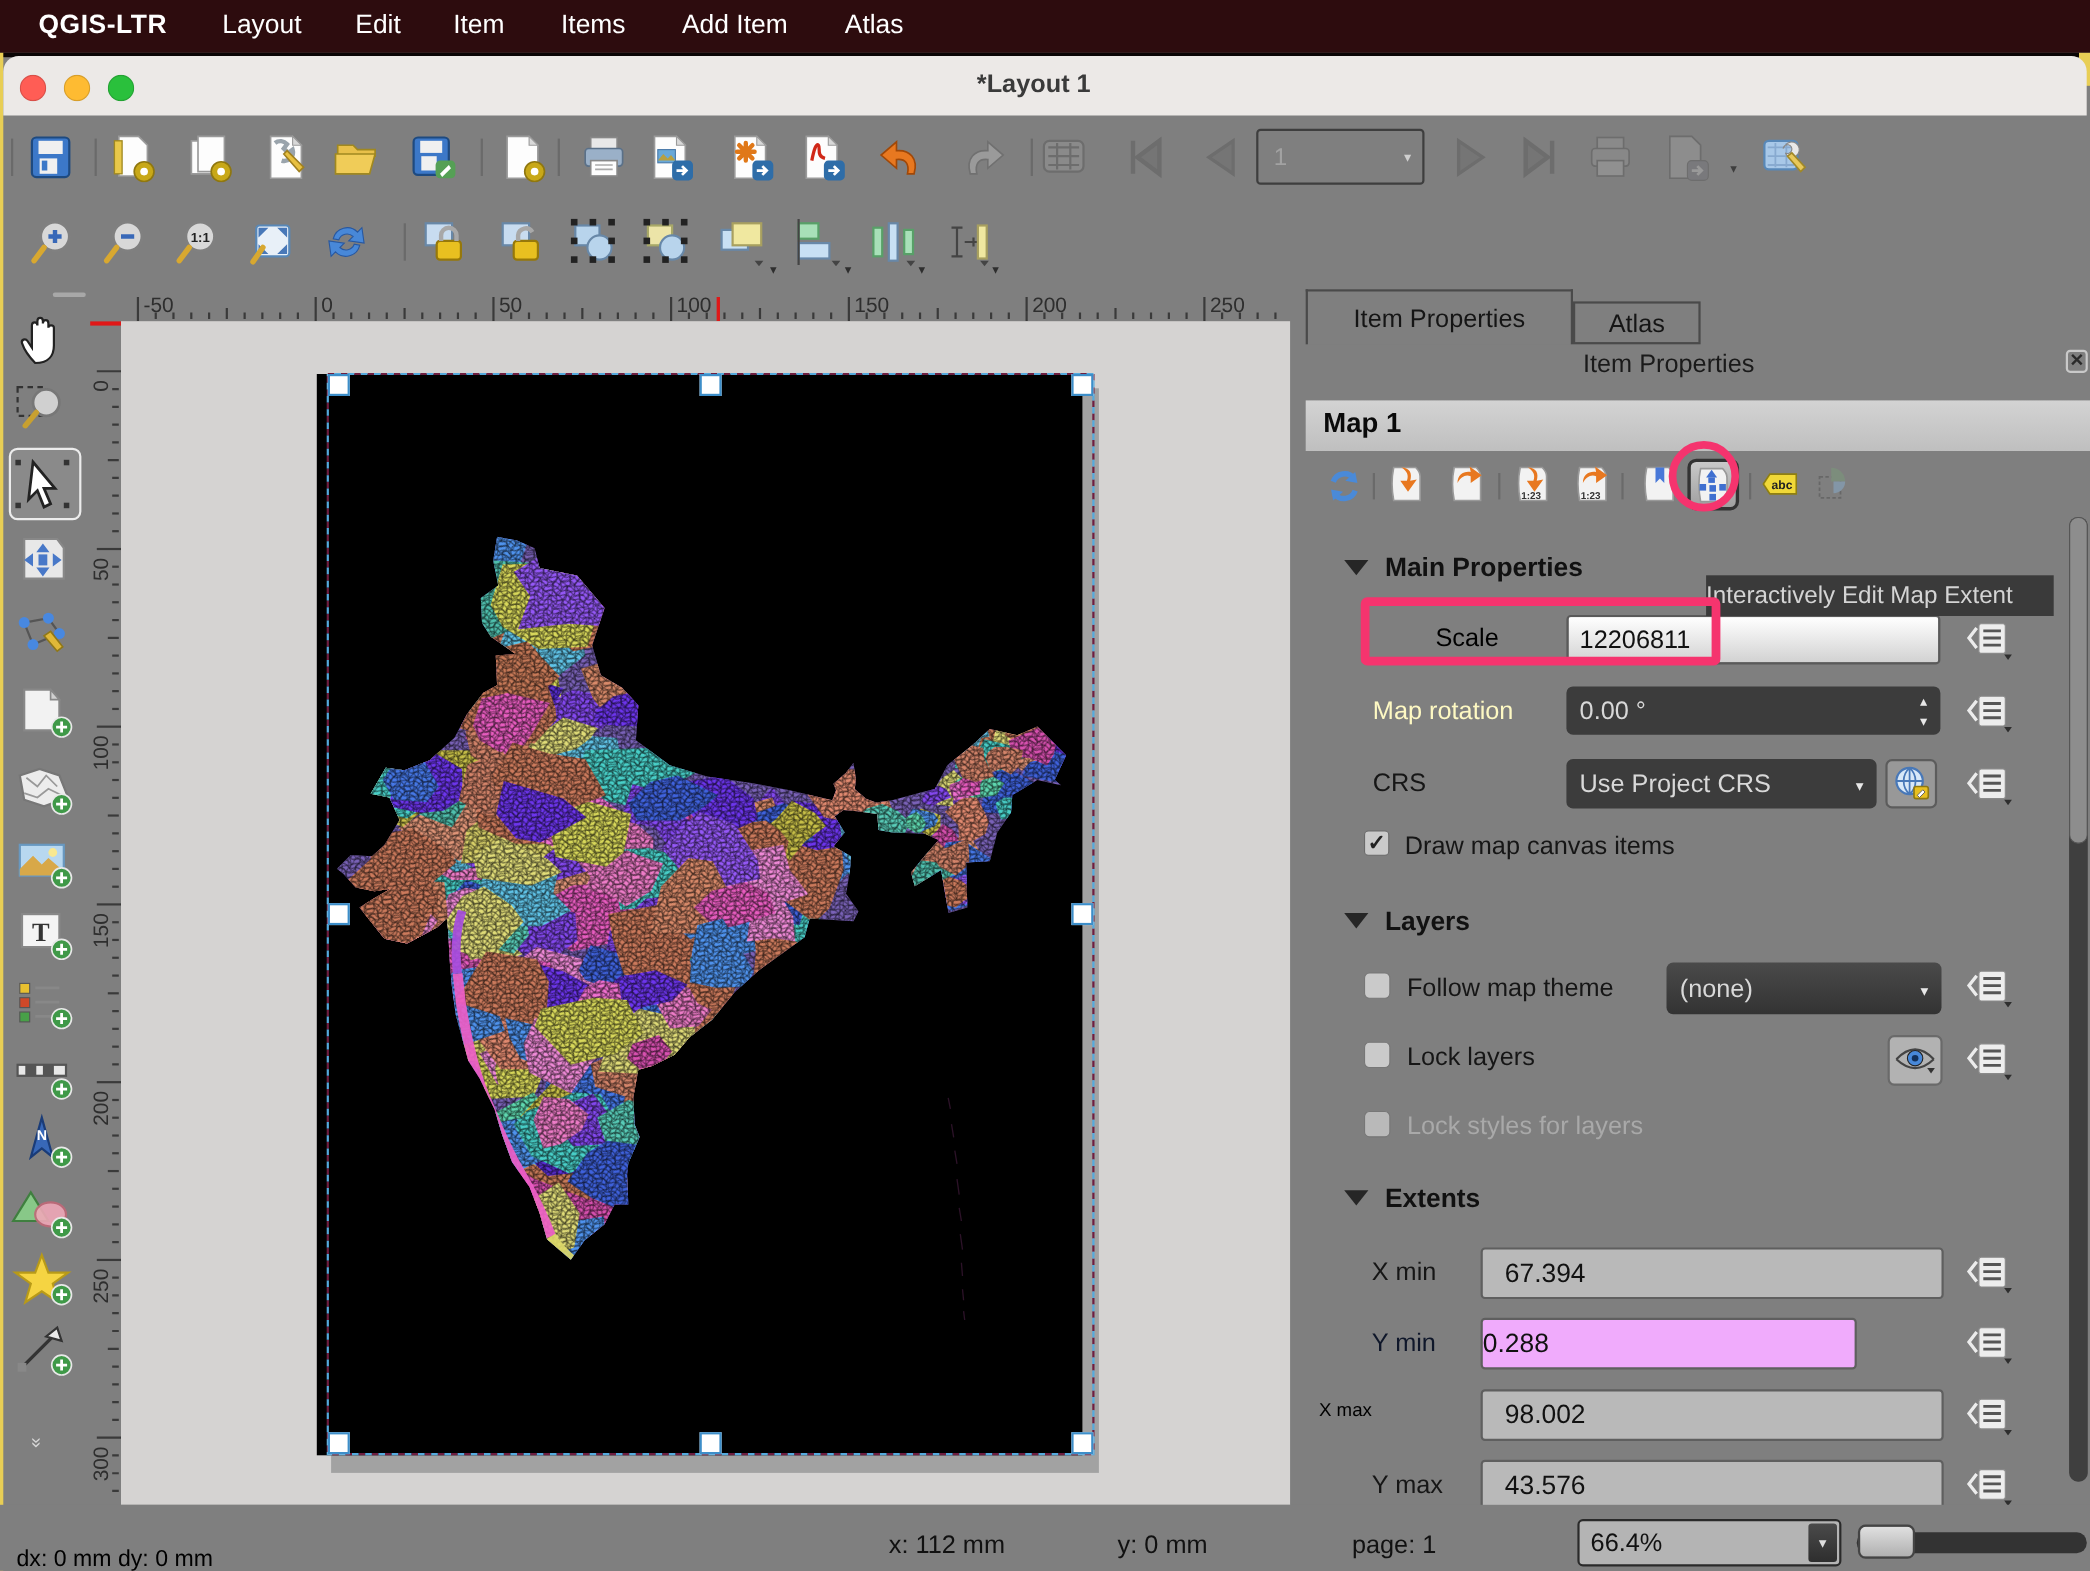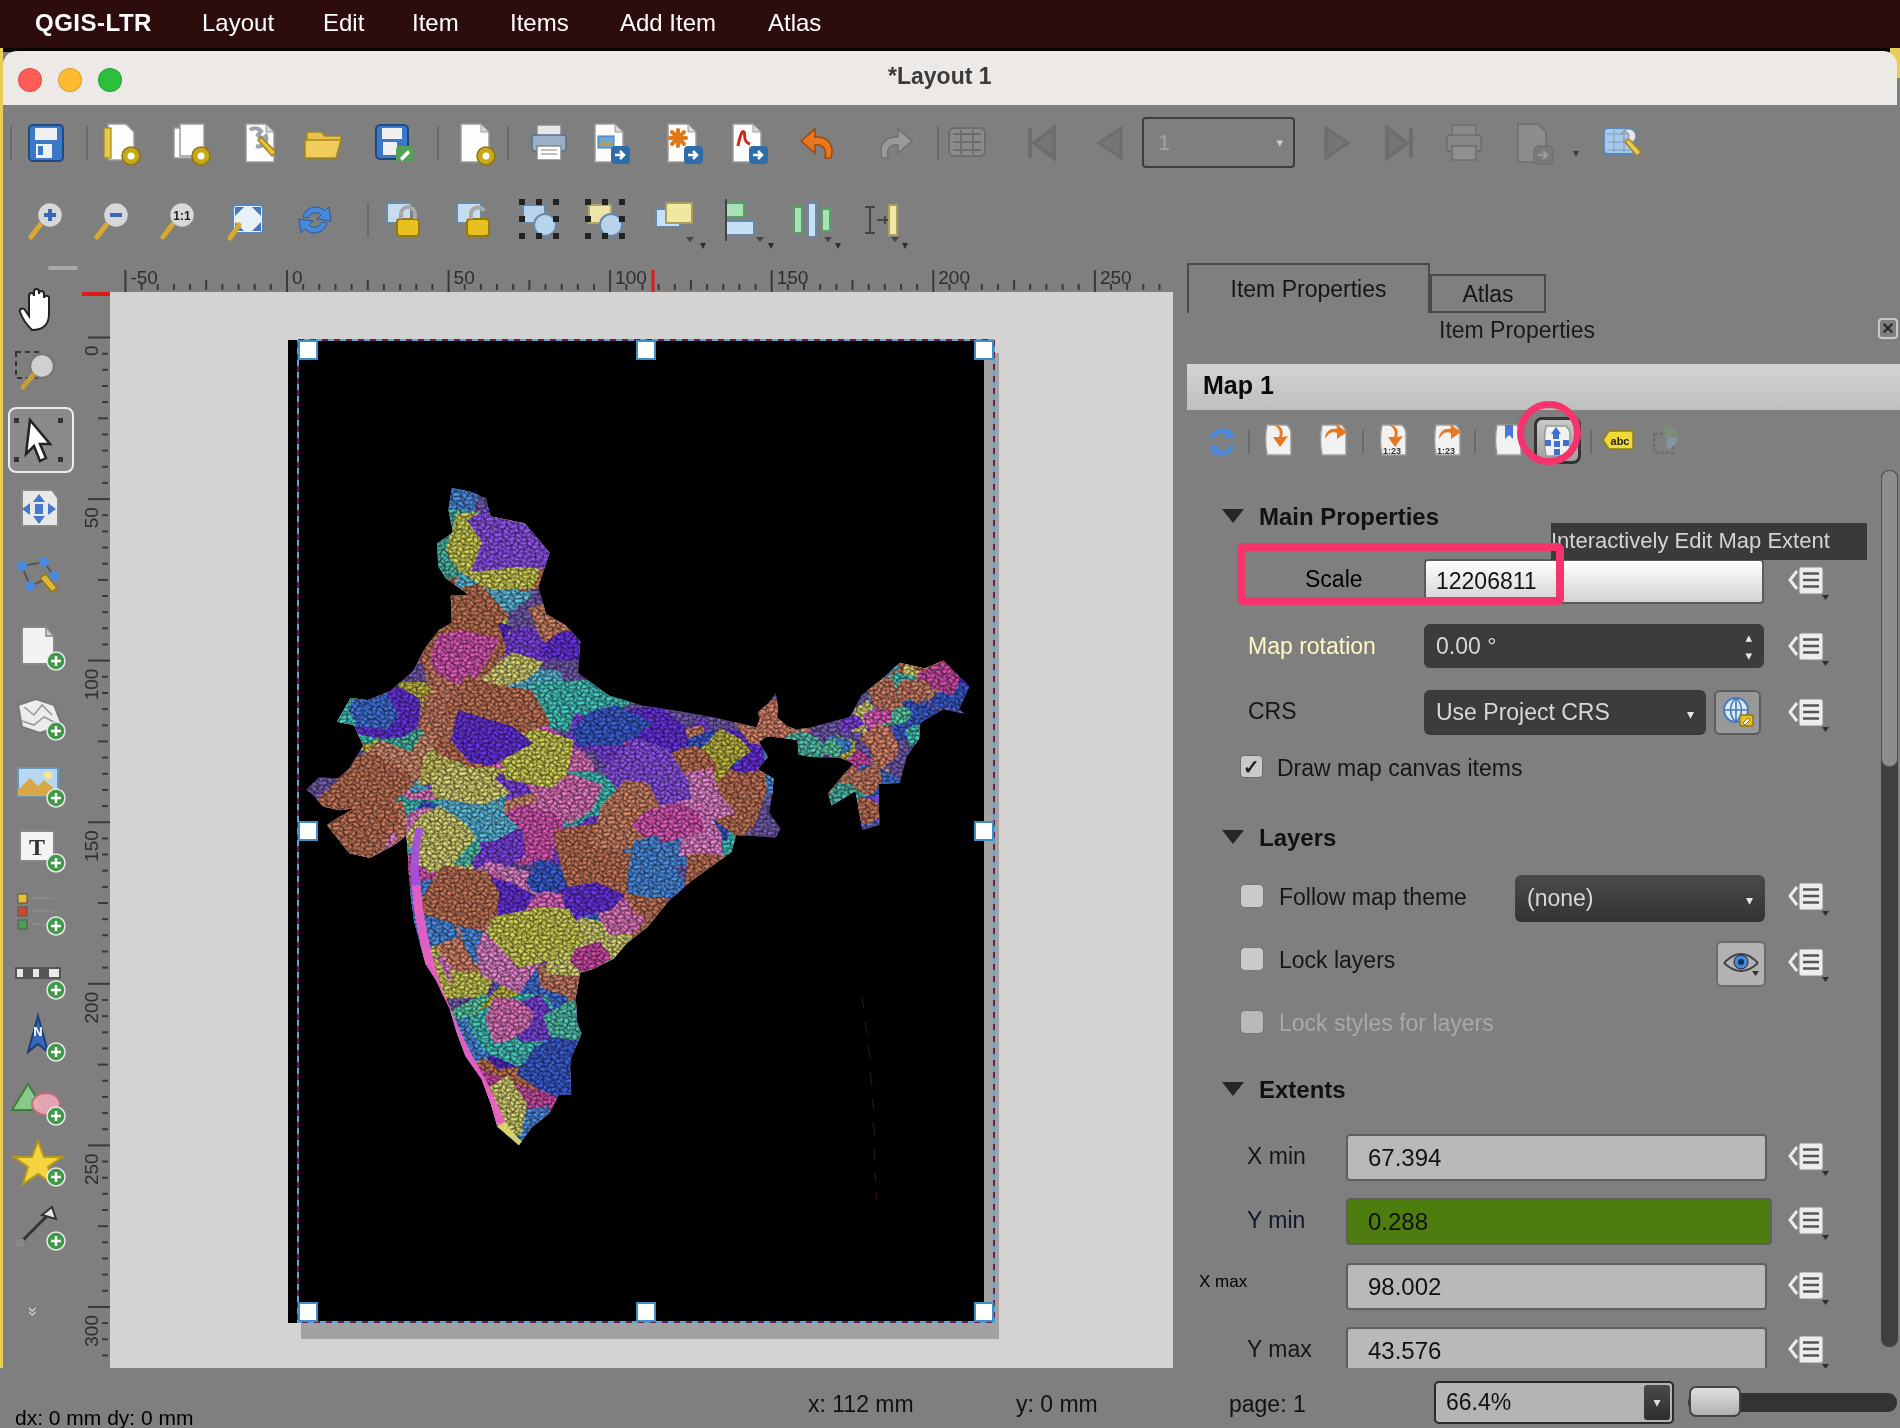--- a/index.html
+++ b/index.html
@@ -765,21 +765,21 @@
 <div class="abs" style="left:1259px;top:1076px;color:#111;font-size:24px;font-weight:bold">Extents</div>
 <div class="abs" style="left:1247px;top:1143px;color:#161616;font-size:23px">X min</div>
 <div class="abs" style="left:1346px;top:1134px;width:421px;height:47px;background:#b9b9b9;border:2px solid #5f5f5f;border-radius:4px;color:#111;font-size:24px;line-height:43px;padding-left:20px">67.394</div>
 <svg class="abs" style="left:1788px;top:1142px" width="42" height="34" viewBox="0 0 42 34">
     <path d="M9 5 L2 14 L9 23" fill="none" stroke="#ececec" stroke-width="3"></path>
     <rect x="11" y="1" width="24" height="27" rx="2" fill="#ededed" stroke="#8a8a8a"></rect>
     <path d="M15 7.5 h16 M15 14 h16 M15 20.5 h16" stroke="#555" stroke-width="2.6"></path>
     <path d="M34 29 l7 0 -3.5 5z" fill="#2e2e2e"></path>
   </svg>
 <div class="abs" style="left:1247px;top:1207px;color:#0f172a;font-size:23px">Y min</div>
-<div class="abs" style="left:1346px;top:1198px;width:426px;height:47px;background:#4d7c0f;border:2px solid #5f5f5f;border-radius:4px;color:#111;font-size:24px;line-height:43px;padding-left:20px">0.288</div>
+<div class="abs" style="left:1346px;top:1198px;width:342px;height:47px;background:#f0abfc;border:2px solid #5f5f5f;border-radius:4px;color:#111;font-size:24px;line-height:43px;">0.288</div>
 <svg class="abs" style="left:1788px;top:1206px" width="42" height="34" viewBox="0 0 42 34">
     <path d="M9 5 L2 14 L9 23" fill="none" stroke="#ececec" stroke-width="3"></path>
     <rect x="11" y="1" width="24" height="27" rx="2" fill="#ededed" stroke="#8a8a8a"></rect>
     <path d="M15 7.5 h16 M15 14 h16 M15 20.5 h16" stroke="#555" stroke-width="2.6"></path>
     <path d="M34 29 l7 0 -3.5 5z" fill="#2e2e2e"></path>
   </svg>
 <div class="abs" style="left:1199px;top:1272px;color:#000000;font-size:17px">X max</div>
 <div class="abs" style="left:1346px;top:1263px;width:421px;height:47px;background:#b9b9b9;border:2px solid #5f5f5f;border-radius:4px;color:#111;font-size:24px;line-height:43px;padding-left:20px">98.002</div>
 <svg class="abs" style="left:1788px;top:1271px" width="42" height="34" viewBox="0 0 42 34">
     <path d="M9 5 L2 14 L9 23" fill="none" stroke="#ececec" stroke-width="3"></path>

